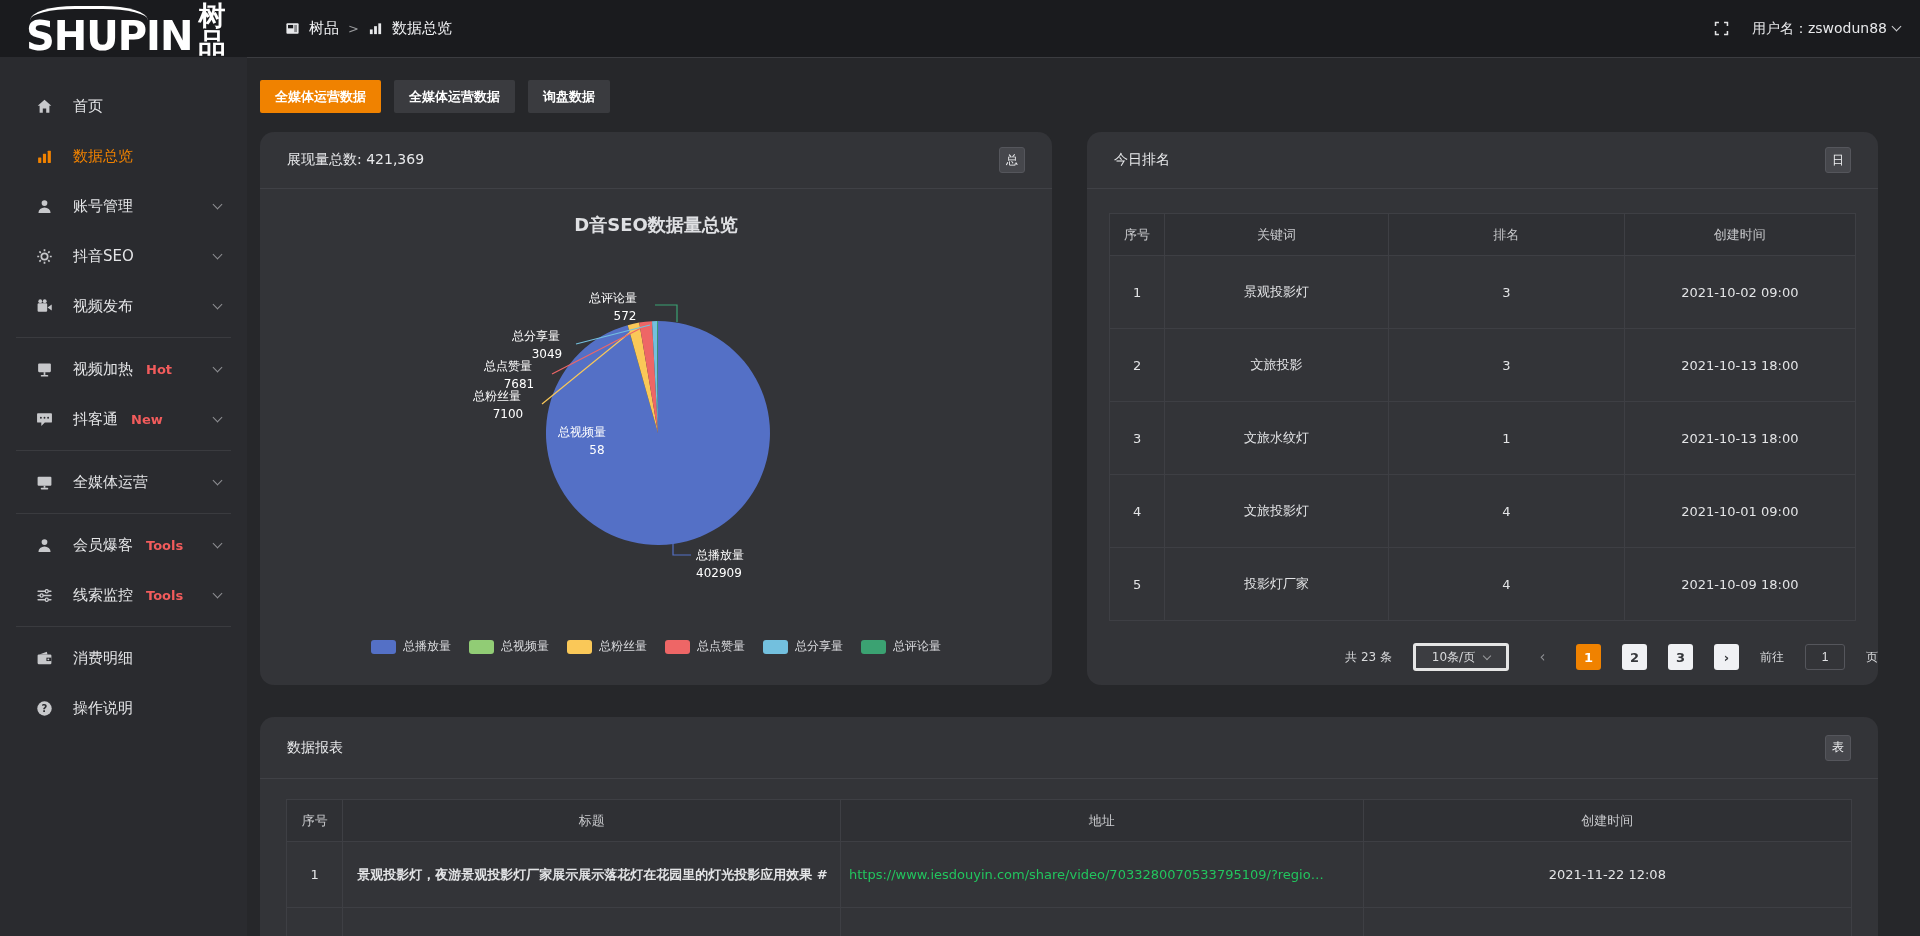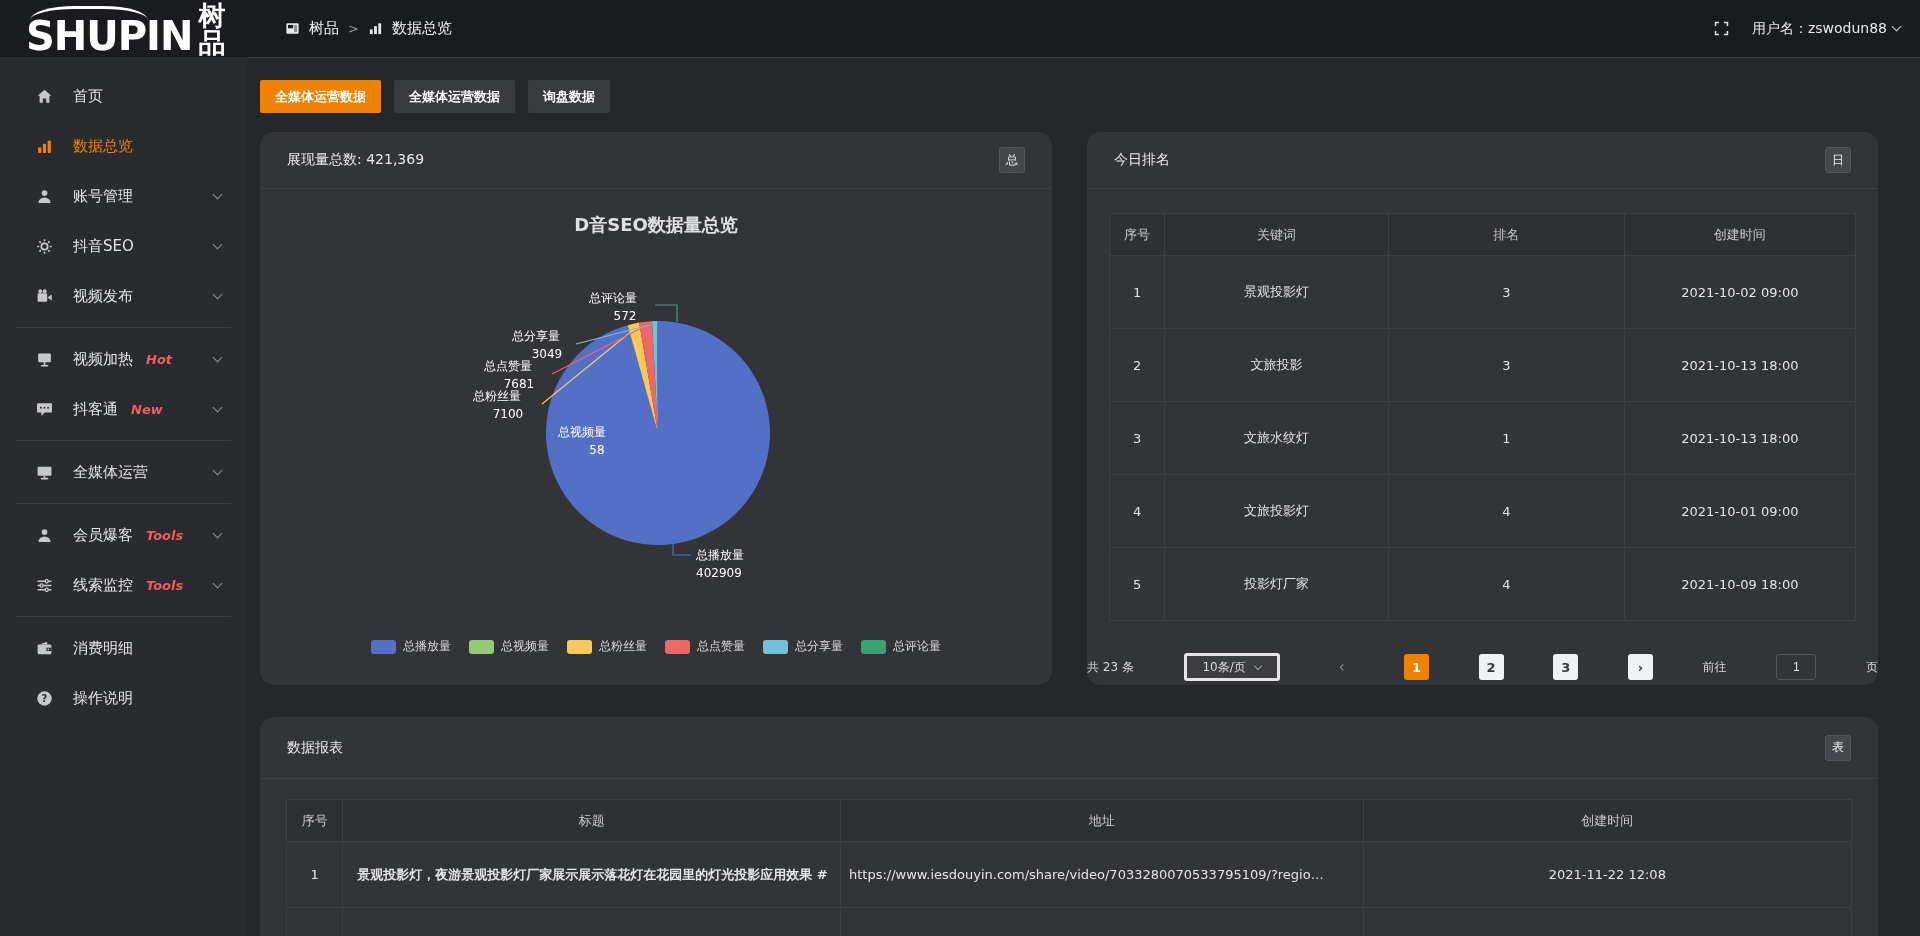--- a/index.html
+++ b/index.html
@@ -16,25 +16,25 @@
   .logo-cn { font-size:27px; font-weight:bold; margin-left:6px; line-height:1; }
   .crumbs { display:flex; align-items:center; margin-left:38px; color:#f2f3f5; font-size:15px; gap:9px; }
   .crumb-sep { color:#9a9b9e; font-size:13px; }
   .topbar-right { margin-left:auto; display:flex; align-items:center; gap:22px; padding-right:20px; color:#e8e9eb; font-size:14px; }
   .user-wrap { display:flex; align-items:center; gap:6px; }
   .chev-down { width:7px; height:7px; border-right:1.5px solid #cfd0d3; border-bottom:1.5px solid #cfd0d3;
     transform:rotate(45deg); margin-top:-4px; }
   .hdr-line { position:absolute; left:247px; top:57px; width:1673px; height:1px; background:#3b3c40; z-index:9; }
 
   
-  .sidebar { position:absolute; left:0; top:57px; width:247px; height:879px; background:#2a2b2f; padding-top:14px; }
+  .sidebar { position:absolute; left:0; top:57px; width:247px; height:879px; background:#2a2b2f; padding-top:24px; }
   .sb-item { height:50px; display:flex; align-items:center; padding:0 26px 0 36px; color:#e4e5e7; font-size:15px; cursor:pointer; }
   .sb-item .sicon { width:18px; margin-right:19px; display:flex; align-items:center; }
   .sb-item.active { color:#f08200; }
-  .badge { margin-left:13px; font-style:italic; font-weight:bold; font-size:13px; }
+  .badge { margin-left:13px; font-weight:bold; font-size:13px; }
   .badge-red { color:#f25c5c; }
   .badge-gold { color:#f7ba2a; }
   .sb-chev { margin-left:auto; width:7px; height:7px; border-right:1.6px solid #8e8f93; border-bottom:1.6px solid #8e8f93; transform:rotate(45deg); margin-top:-3px; }
   .sb-divider { height:1px; background:#3a3b3f; margin:6px 16px; }
 
   
   .tabs { position:absolute; left:260px; top:80px; display:flex; gap:13px; z-index:2; }
   .tab { height:33px; line-height:33px; padding:0 15px; font-size:13px; font-weight:bold; color:#fff;
     background:#3a3b3f; border-radius:2px; cursor:pointer; }
   .tab.active { background:#f08200; }
@@ -61,25 +61,25 @@
   table.tbl { border-collapse:collapse; }
   .tbl th, .tbl td { border:1px solid #3e3f44; text-align:center; }
   .tbl th { height:42px; font-weight:normal; color:#c9cacd; font-size:13px; background:#2f3034; }
   .tbl td { color:#e3e4e6; font-size:13px; }
   .rank-tbl { width:747px; margin:24px 22px 0; }
   .rank-tbl td { height:73px; }
   .rep-tbl { width:1566px; margin:20px 26px 0; }
   .rep-tbl td { height:66px; }
   .rep-tbl td.cell-title { text-align:left; padding-left:14px; white-space:nowrap; overflow:hidden;font-weight:bold; }
   .rep-tbl td.cell-url { text-align:left; padding-left:8px; white-space:nowrap; overflow:hidden; }
-  .rep-tbl .link { color:#e5e5e5; cursor:pointer; }
+  .rep-tbl .link { color:#22c55e; cursor:pointer; }
   .rep-tbl tr.partial td { height:44px; }
 
   
-  .pager { display:flex; align-items:center; justify-content:space-between; margin-top:32px; gap:21px;
+  .pager { display:flex; align-items:center; justify-content:flex-end; margin-top:22px; gap:21px;
     font-size:12px; color:#d9dadc; }
   .pgsize { width:96px; height:28px; border:3px solid #e5e5e5; background:#3c3d41; border-radius:3px;
     display:flex; align-items:center; justify-content:center; gap:9px; cursor:pointer; }
   .pg-chev { width:6px; height:6px; border-right:1.4px solid #9a9b9e; border-bottom:1.4px solid #9a9b9e;
     transform:rotate(45deg); margin-top:-3px; }
   .pbtn { min-width:25px; height:26px; border-radius:3px; background:#f0f1f4; color:#35373b;
     display:flex; align-items:center; justify-content:center; font-size:13px; font-weight:bold; padding:0 4px; cursor:pointer; }
   .pbtn.active { background:#f08200; color:#fff; }
   .pbtn.prev { background:transparent; color:#8d8e92; font-weight:normal; font-size:15px; }
   .goto-input { width:40px; height:26px; border:1px solid #55565c; background:transparent; border-radius:3px;

